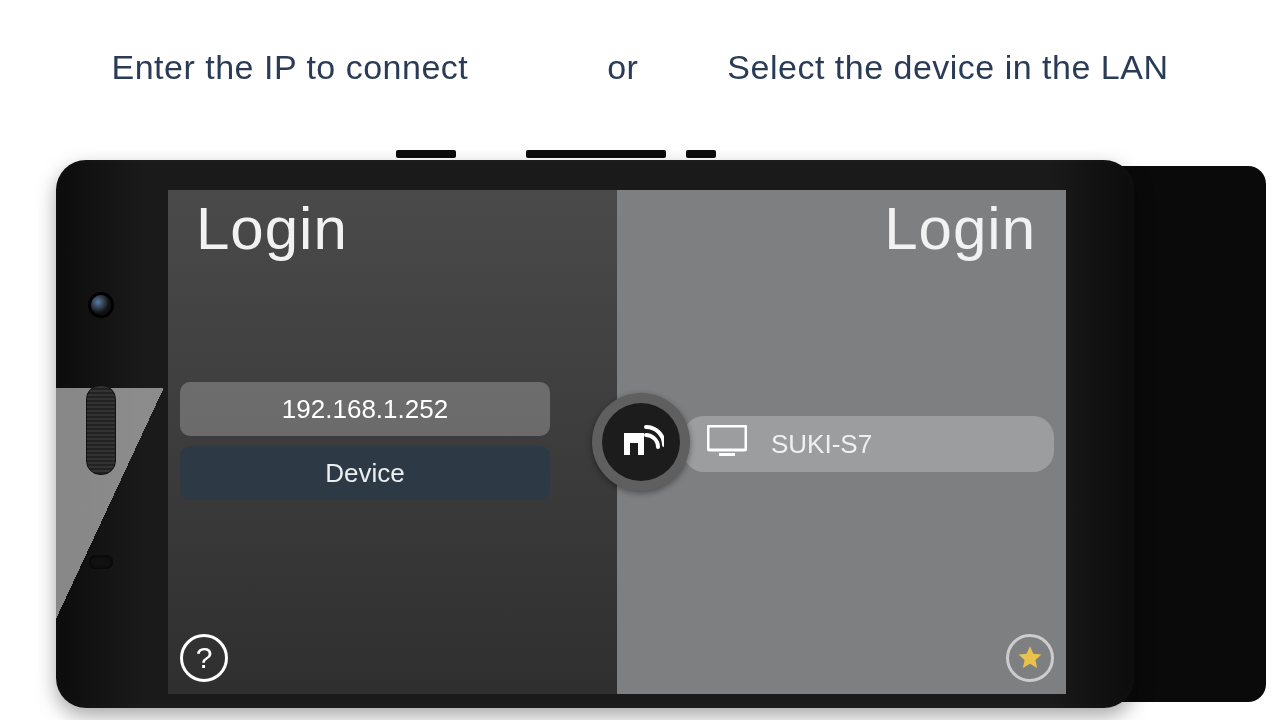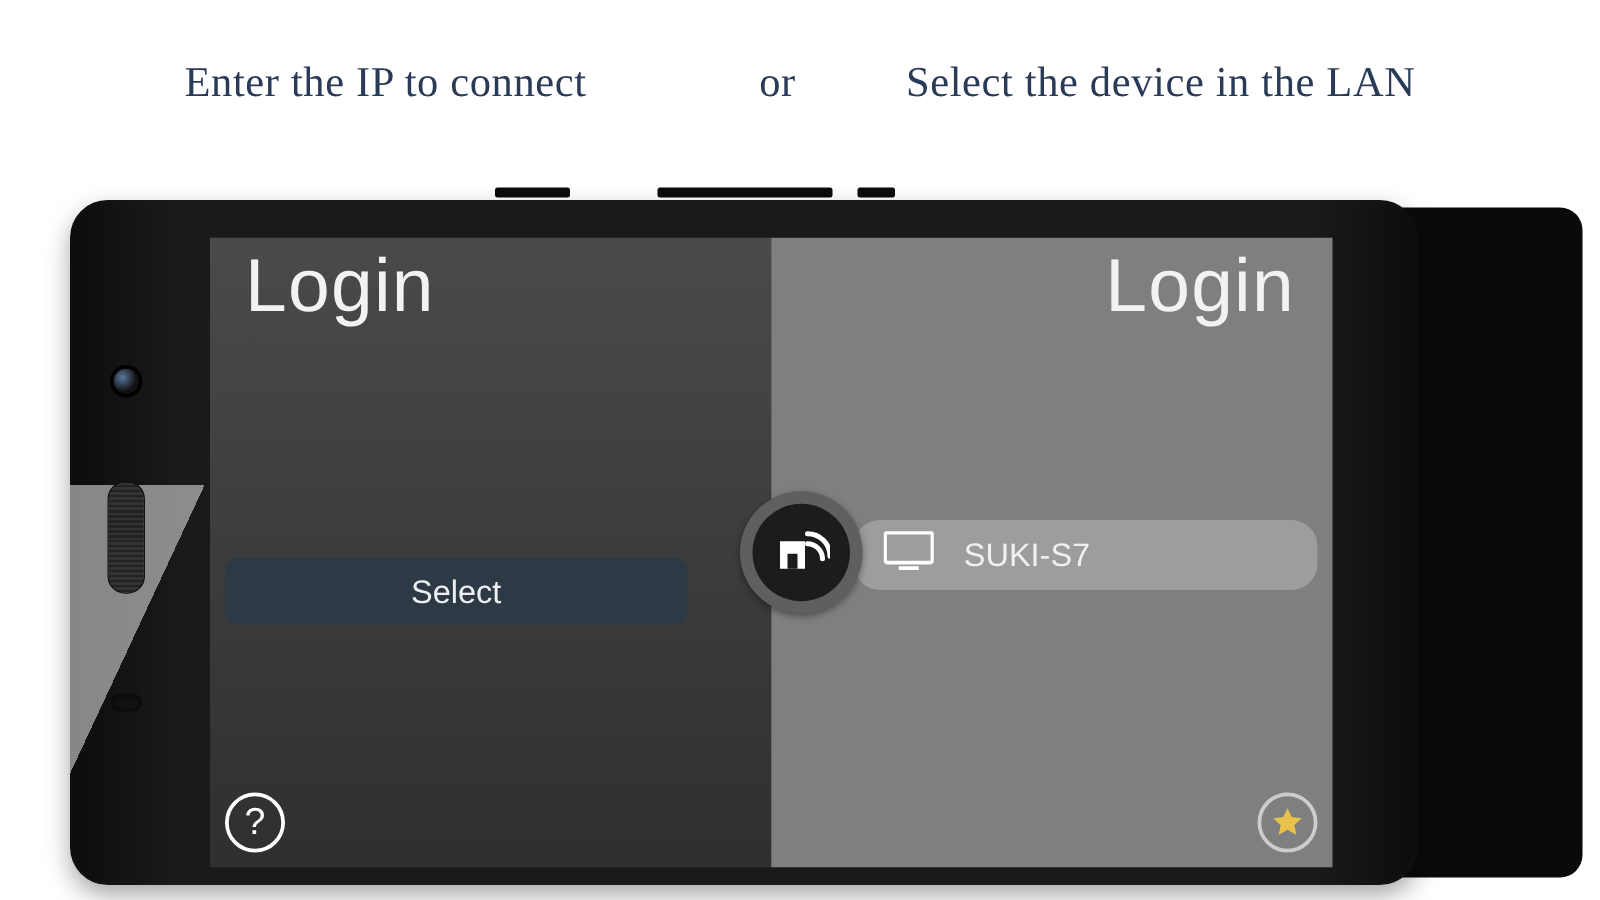--- a/index.html
+++ b/index.html
@@ -4,21 +4,20 @@
 <style>
   * { box-sizing: border-box; margin: 0; padding: 0; }
   html, body { width: 1280px; height: 720px; font-family: "Segoe UI", "Helvetica Neue", Arial, sans-serif; background:#ffffff; overflow:hidden; }
 
   
   .instructions {
     width: 100%;
     text-align: center;
     padding-top: 48px;
     font-weight: 300;
-    font-family: Liberation Serif, serif;
   }
   .instructions span {
     color:#2a3b57;
     font-size: 34px;
     letter-spacing: 0.5px;
   }
   .instructions .gap1 { display:inline-block; width:130px; }
   .instructions .gap2 { display:inline-block; width:80px; }
 
   
@@ -164,22 +163,23 @@
     <div class="body-wedge"></div>
     <div class="camera"></div>
     <div class="speaker"></div>
     <div class="sensor"></div>
 
     <div class="screen">
 
       <div class="pane-left">
         <div class="pane-title">Login</div>
 
-
-        <button class="connect-btn">Select</button>
+        <input class="ip-field" type="text" value="192.168.1.252" style="">
+
+        <button class="connect-btn">Device</button>
 
         <button class="help-btn">
           <span>?</span>
         </button>
       </div>
 
       <div class="pane-right">
         <div class="pane-title">Login</div>
 
         <div class="device-row">

